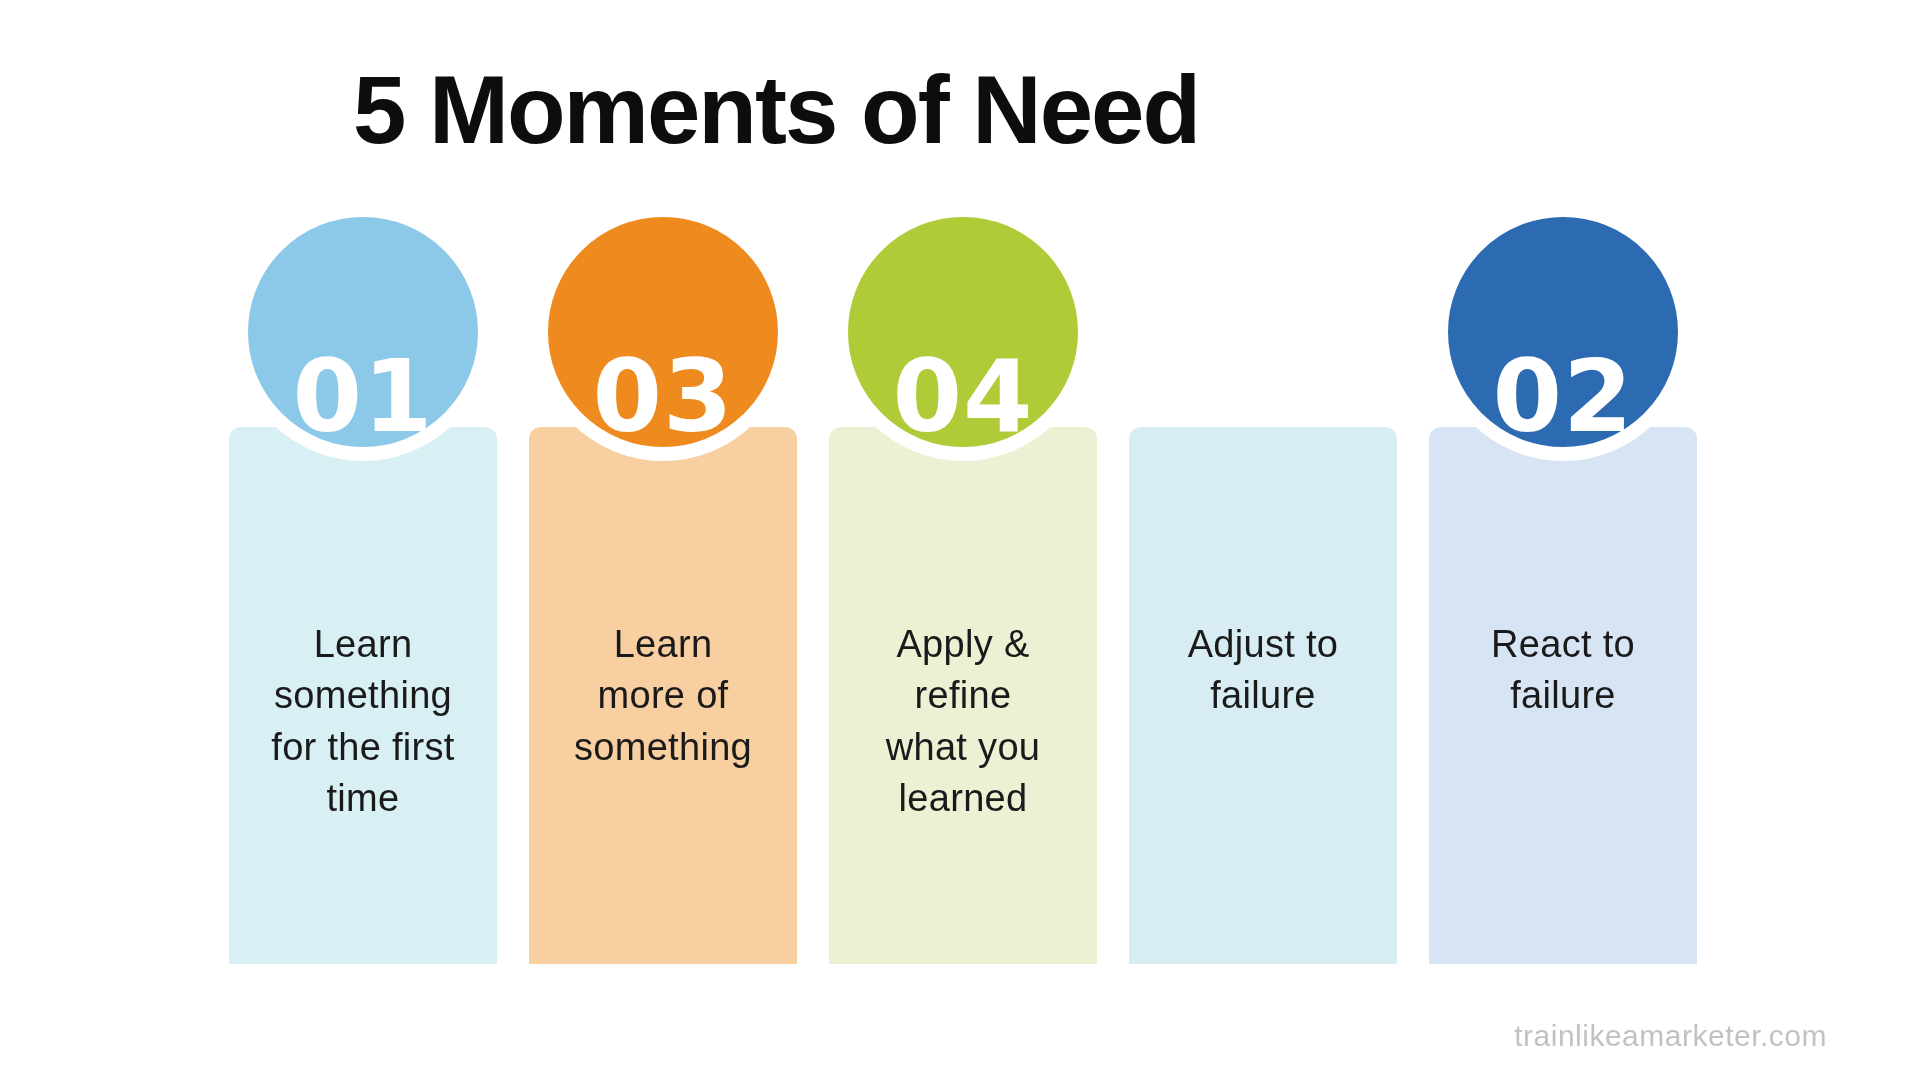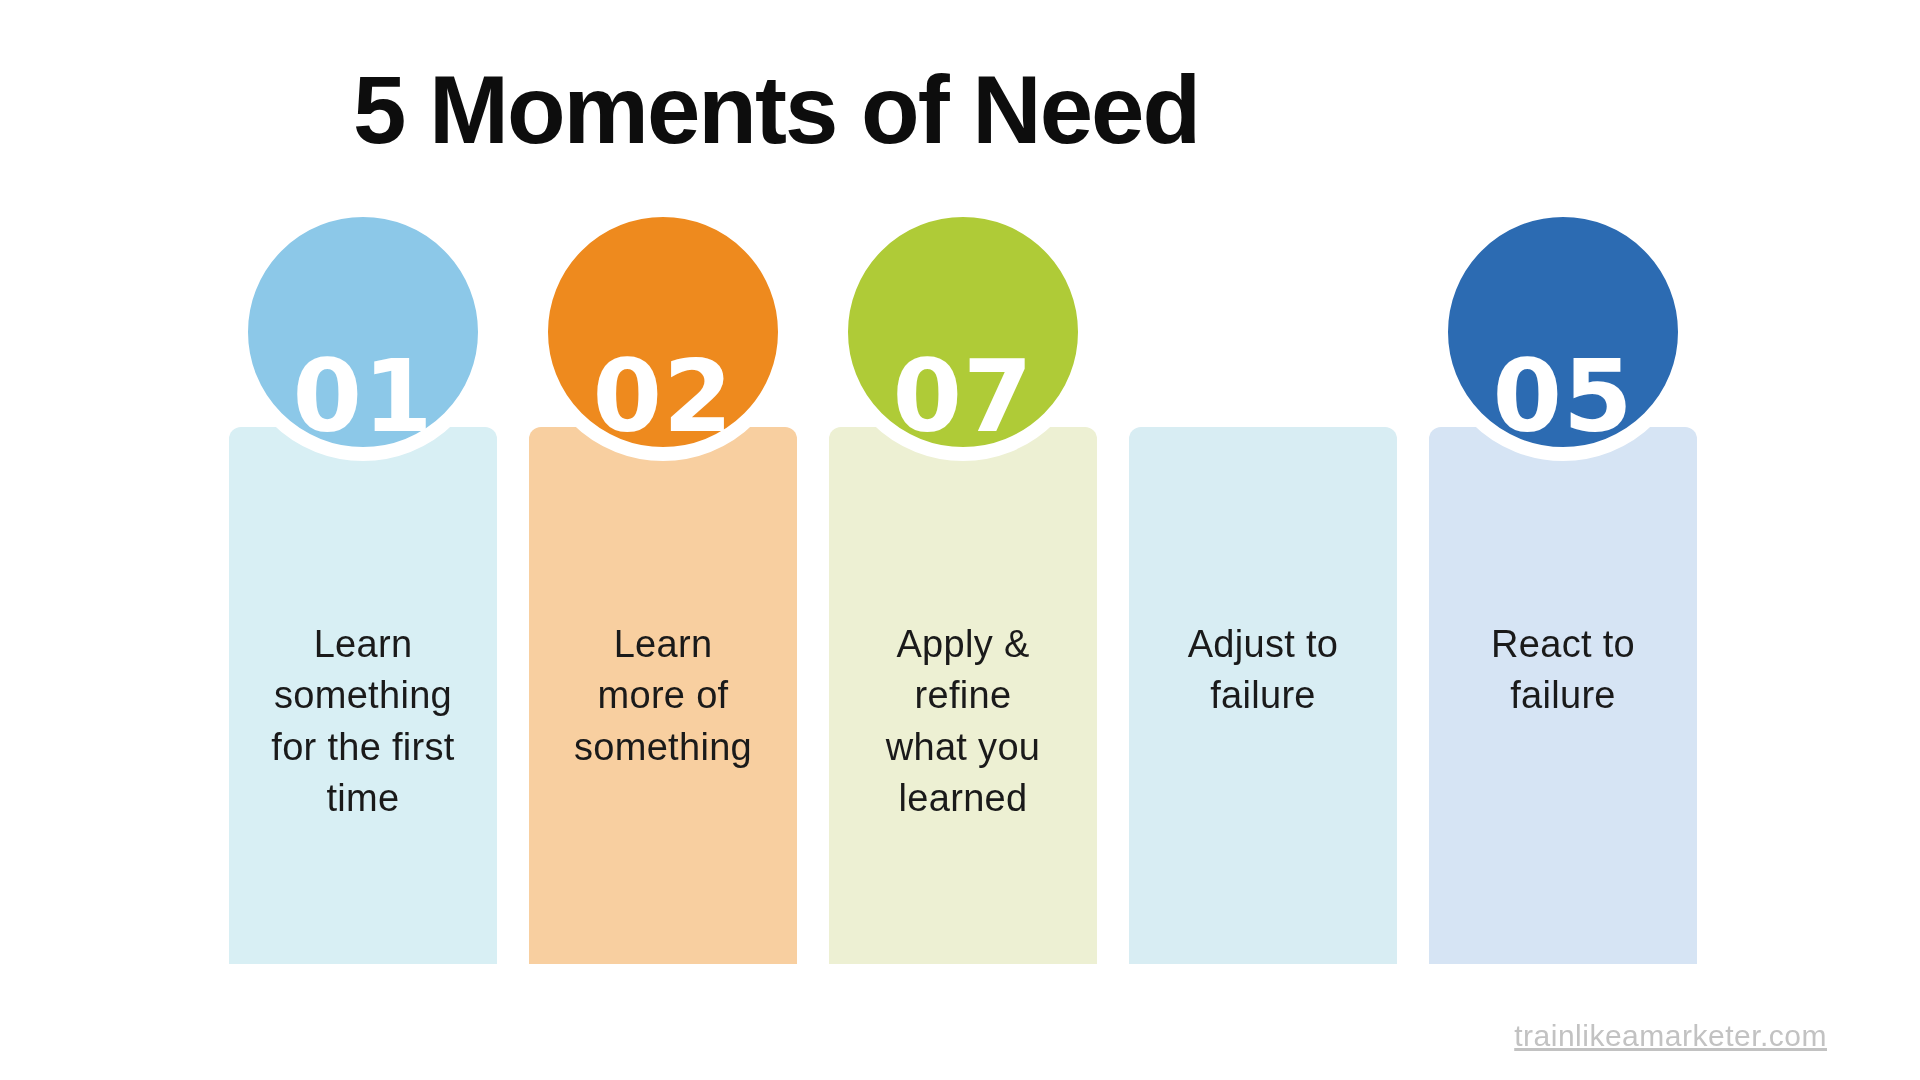--- a/index.html
+++ b/index.html
@@ -69,21 +69,20 @@
     line-height: 1.35;
     letter-spacing: 0.3px;
     white-space: pre-line;
   }
   .watermark {
     position: absolute;
     right: 93px;
     bottom: 27px;
     font-size: 30px;
     letter-spacing: 0.5px;
-    text-decoration: underline;
   }
 </style>
 </head>
 <body style="background-color: rgb(255, 255, 255);">
 
 <h1 class="title" style="color: rgb(13, 13, 13);">5 Moments of Need</h1>
 
 <div class="steps">
 
   <div class="step">
@@ -96,45 +95,45 @@
       <span class="circle-number" style="color: rgb(255, 255, 255);">01</span>
     </div>
   </div>
 
   <div class="step">
     <div class="panel" style="background-color: rgb(248, 207, 160);"></div>
     <div class="step-label" style="color: rgb(26, 26, 26);">Learn
 more of
 something</div>
     <div class="circle" style="background-color: rgb(238, 138, 30); border-color: rgb(255, 255, 255);">
-      <span class="circle-number" style="color: rgb(255, 255, 255);">02</span>
+      <span class="circle-number" style="color: rgb(255, 255, 255);">03</span>
     </div>
   </div>
 
   <div class="step">
     <div class="panel" style="background-color: rgb(237, 240, 211);"></div>
     <div class="step-label" style="color: rgb(26, 26, 26);">Apply &amp;
 refine
 what you
 learned</div>
     <div class="circle" style="background-color: rgb(175, 203, 55); border-color: rgb(255, 255, 255);">
-      <span class="circle-number" style="color: rgb(255, 255, 255);">07</span>
+      <span class="circle-number" style="color: rgb(255, 255, 255);">04</span>
     </div>
   </div>
 
   <div class="step">
     <div class="panel" style="background-color: rgb(216, 237, 243);"></div>
     <div class="step-label" style="color: rgb(26, 26, 26);">Adjust to
 failure</div>
   </div>
 
   <div class="step">
     <div class="panel" style="background-color: rgb(214, 228, 244);"></div>
     <div class="step-label" style="color: rgb(26, 26, 26);">React to
 failure</div>
     <div class="circle" style="background-color: rgb(44, 107, 178); border-color: rgb(255, 255, 255);">
-      <span class="circle-number" style="color: rgb(255, 255, 255);">05</span>
+      <span class="circle-number" style="color: rgb(255, 255, 255);">02</span>
     </div>
   </div>
 
 </div>
 
 <div class="watermark" style="color: rgb(194, 194, 194);">trainlikeamarketer.com</div>
 
 </body></html>

